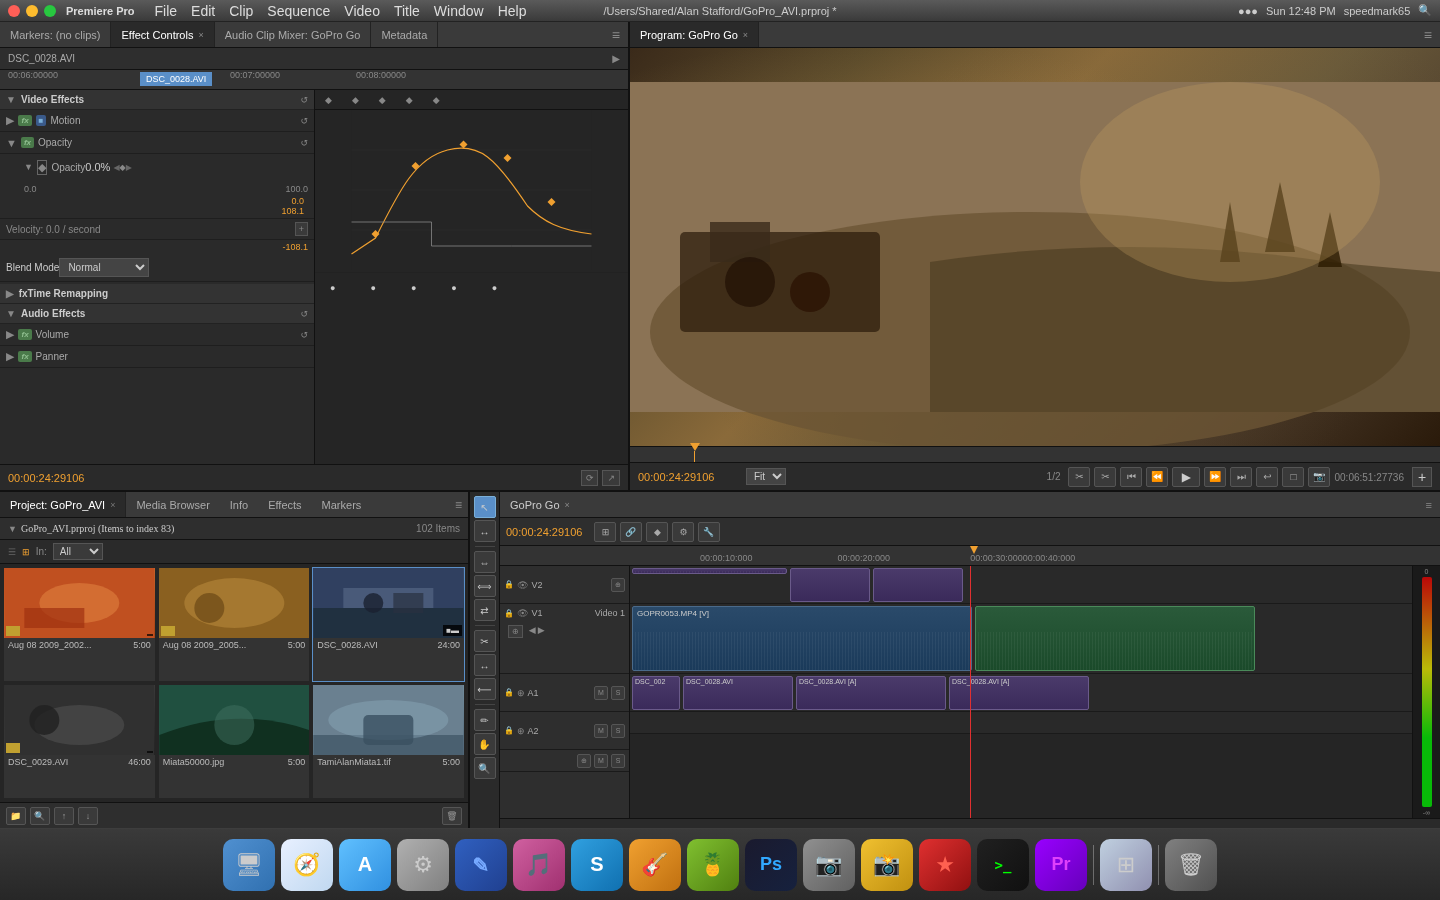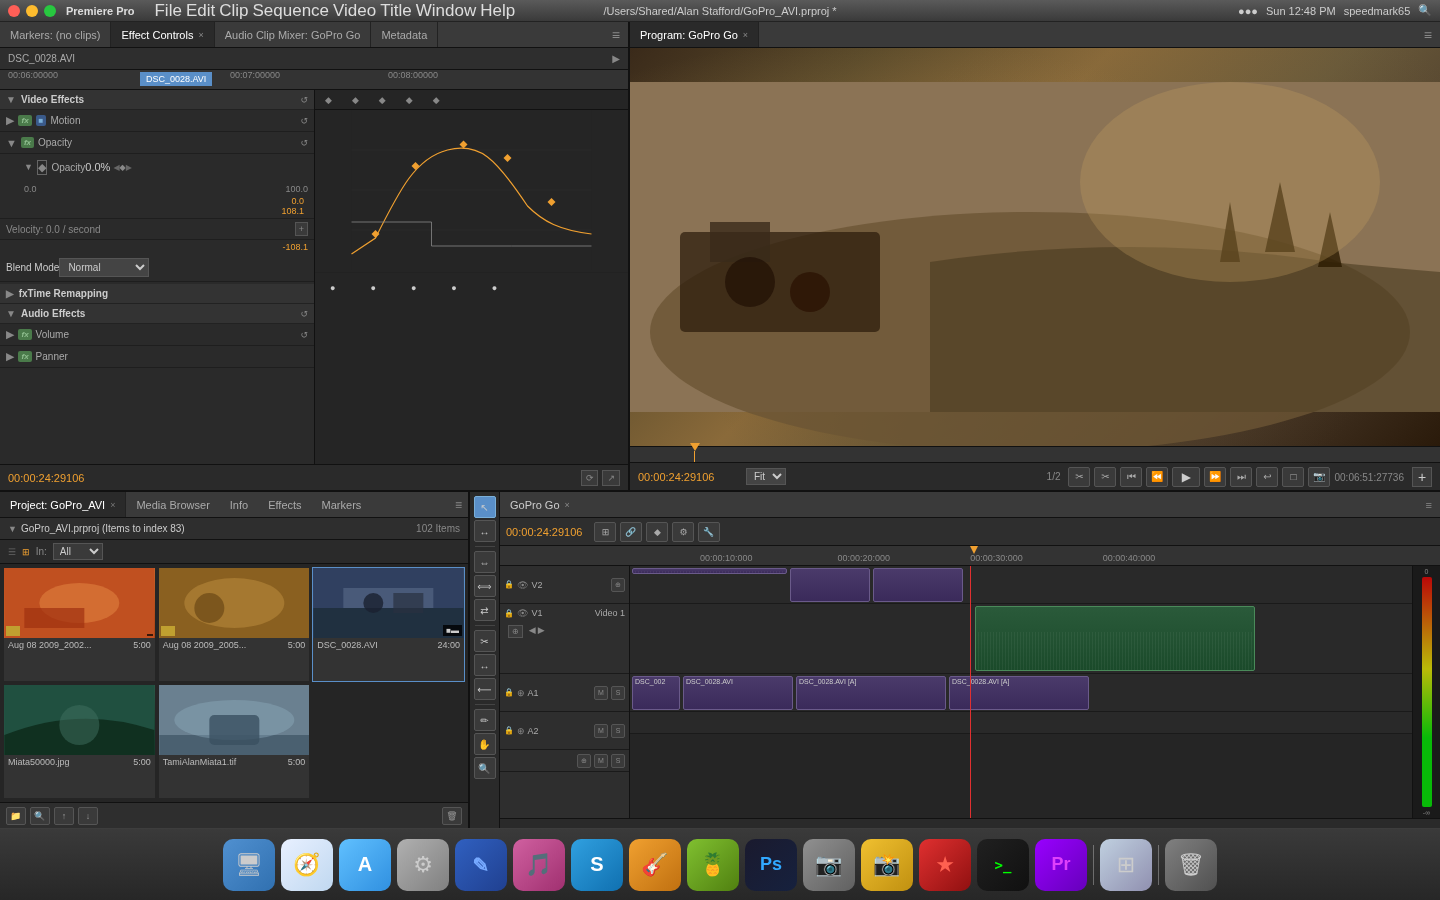--- a/index.html
+++ b/index.html
@@ -22,21 +22,21 @@
       align-items: center;
       padding: 0 8px;
       border-bottom: 1px solid #222;
     }
     .traffic-lights { display: flex; gap: 6px; margin-right: 10px; }
     .tl { width: 12px; height: 12px; border-radius: 50%; }
     .tl-red { background: #ff5f57; }
     .tl-yellow { background: #febc2e; }
     .tl-green { background: #28c840; }
     #titlebar .app-name { color: #ddd; font-size: 11px; font-weight: bold; margin-right: 20px; }
-    #titlebar .menu-items { display: flex; gap: 4px; font-size: 17px; color: #ddd; }
+    #titlebar .menu-items { display: flex; gap: 14px; font-size: 14px; color: #ddd; }
     #titlebar .title-center { position: absolute; left: 50%; transform: translateX(-50%); color: #ccc; font-size: 11px; }
     #titlebar .right-icons { margin-left: auto; display: flex; align-items: center; gap: 8px; color: #ccc; font-size: 11px; }
 
     
     #main-layout {
       display: flex;
       flex-direction: column;
       width: 100%;
       height: calc(900px - 22px - 72px);
     }
@@ -345,21 +345,21 @@
     .project-tab .close-x { margin-left: 5px; font-size: 9px; color: #777; }
 
     .project-header {
       display: flex;
       align-items: center;
       padding: 3px 8px;
       background: #2e2e2e;
       border-bottom: 1px solid #111;
       height: 22px;
     }
-    .project-header .proj-name { color: #ccc; font-size: 10px; }
+    .project-header .proj-name { color: #ccc; font-size: 10px; font-family: Liberation Serif, serif; }
     .project-header .item-count { color: #888; font-size: 10px; margin-left: auto; }
 
     .project-search-bar {
       display: flex;
       align-items: center;
       padding: 3px 8px;
       background: #2a2a2a;
       border-bottom: 1px solid #111;
       height: 24px;
       gap: 6px;
@@ -740,21 +740,21 @@
 
         <div class="ec-source-bar">
           <span>DSC_0028.AVI</span>
           <span class="arrow">▶</span>
         </div>
 
         <div class="ec-timeline-header">
           <span style="font-size:9px; color:#888">00:06:00000</span>
           <span class="ec-clip-label" style="position:absolute; left:80px; top:2px; font-size:9px">DSC_0028.AVI</span>
           <span style="position:absolute; left:230px; font-size:9px; color:#888">00:07:00000</span>
-          <span style="position:absolute; left:388px; font-size:9px; color:#888">00:08:00000</span>
+          <span style="position:absolute; left:356px; font-size:9px; color:#888">00:08:00000</span>
         </div>
 
         <div class="ec-content">
 
           <div class="ec-left">
 
             <div class="effect-section-header">
               <span class="toggle">▼</span>
               <span>Video Effects</span>
               <button class="reset-btn" style="background:none;border:none;cursor:pointer;color:#888;font-size:9px;">↺</button>
@@ -1055,20 +1055,35 @@
             <div class="thumb-badge" style="color:#ccc;background:rgba(0,0,0,0.8);font-size:8px;padding:1px 3px;position:absolute;bottom:2px;right:2px;display:flex;gap:2px;">
               <span>■▬</span>
             </div>
           </div>
           <div class="thumb-label">
             <span>DSC_0028.AVI</span>
             <span>24:00</span>
           </div>
         </div>
 
+        <div class="thumb-item">
+          <div class="thumb-img thumb-img-4">
+            <svg width="100%" height="70" viewBox="0 0 150 70">
+              <rect width="150" height="70" fill="#303030"></rect>
+              <ellipse cx="75" cy="40" rx="45" ry="20" fill="#505050" opacity="0.6"></ellipse>
+              <circle cx="40" cy="35" r="15" fill="#202020" opacity="0.8"></circle>
+            </svg>
+            <div class="thumb-audio-badge"></div>
+            <div style="position:absolute;bottom:2px;right:2px;background:rgba(0,0,0,0.7);color:#f0a030;font-size:8px;padding:1px 3px;"></div>
+          </div>
+          <div class="thumb-label">
+            <span>DSC_0029.AVI</span>
+            <span>46:00</span>
+          </div>
+        </div>
 
         <div class="thumb-item">
           <div class="thumb-img thumb-img-5">
             <svg width="100%" height="70" viewBox="0 0 150 70">
               <rect width="150" height="70" fill="#205040"></rect>
               <path d="M 0 50 Q 75 20 150 45 L 150 70 L 0 70 Z" fill="#103020"></path>
               <circle cx="75" cy="40" r="20" fill="#407060" opacity="0.5"></circle>
             </svg>
           </div>
           <div class="thumb-label">
@@ -1138,21 +1153,21 @@
         <button class="tl-btn">⚙</button>
         <button class="tl-btn">🔧</button>
       </div>
 
       <div class="timeline-ruler">
 
         <div style="position:absolute; left:470px; top:0; width:0; height:0; border-left:4px solid transparent; border-right:4px solid transparent; border-top:8px solid #f0a030;"></div>
         <span style="margin-left:70px;">00:00:10:000</span>
         <span style="margin-left:85px;">00:00:20:000</span>
         <span style="margin-left:80px;">00:00:30:000</span>
-        <span style="margin-left:80px;">00:00:40:000</span>
+        <span style="">00:00:40:000</span>
       </div>
 
       <div class="timeline-content">
 
         <div class="track-headers">
 
           <div class="track-header" style="height:38px;">
             <span class="lock-icon">🔒</span>
             <span style="color:#888;font-size:9px;">👁</span>
             <span class="track-name">V2</span>
@@ -1205,20 +1220,24 @@
               <div class="waveform"></div>
             </div>
             <div style="position:absolute;left:160px;top:2px;height:34px;width:80px;background:linear-gradient(to bottom,#4a3a6a,#3a2a5a);border:1px solid #6a5a8a;border-radius:2px;"></div>
             <div style="position:absolute;left:243px;top:2px;height:34px;width:90px;background:linear-gradient(to bottom,#4a3a6a,#3a2a5a);border:1px solid #6a5a8a;border-radius:2px;"></div>
 
             <div class="playhead-line"></div>
           </div>
 
           <div class="track-lane track-v1">
 
+            <div style="position:absolute;left:2px;top:2px;height:calc(100% - 4px);width:340px;background:linear-gradient(to bottom,#2a4a6a,#1a3a5a);border:1px solid #4a6a8a;border-radius:2px;font-size:8px;color:#ccc;padding:2px 4px;overflow:hidden;">
+              <span style="font-size:8px;">GOPR0053.MP4 [V]</span>
+              <div class="waveform" style="height:60%;"></div>
+            </div>
 
             <div style="position:absolute;left:345px;top:2px;height:calc(100% - 4px);width:280px;background:linear-gradient(to bottom,#2a5a3a,#1a4a2a);border:1px solid #4a8a5a;border-radius:2px;font-size:8px;color:#ccc;padding:2px 4px;overflow:hidden;">
               <div class="waveform" style="height:60%;"></div>
             </div>
 
             <div class="playhead-line"></div>
           </div>
 
 
           <div class="track-lane track-a2">

